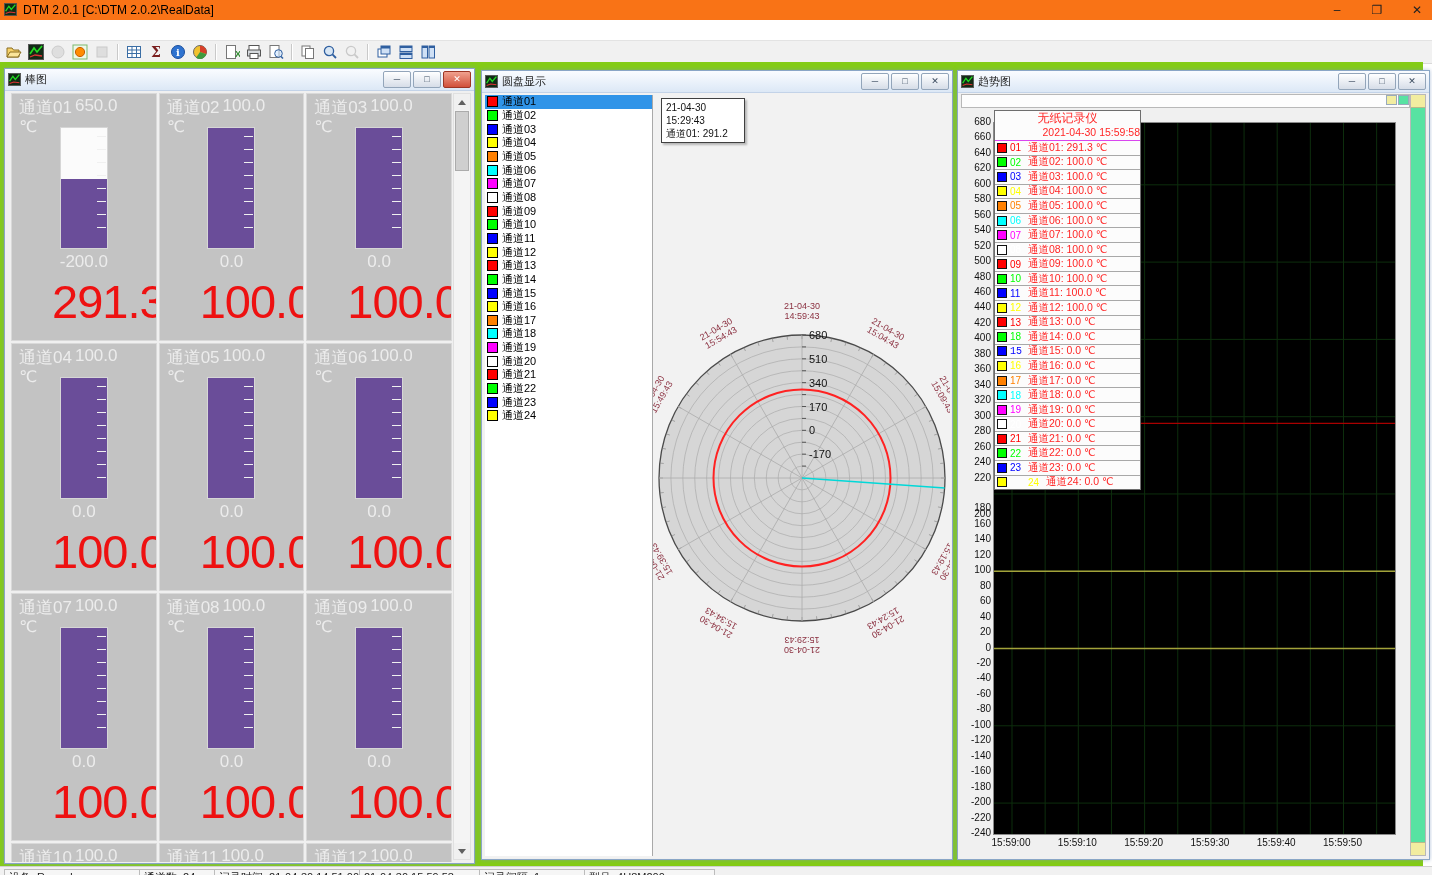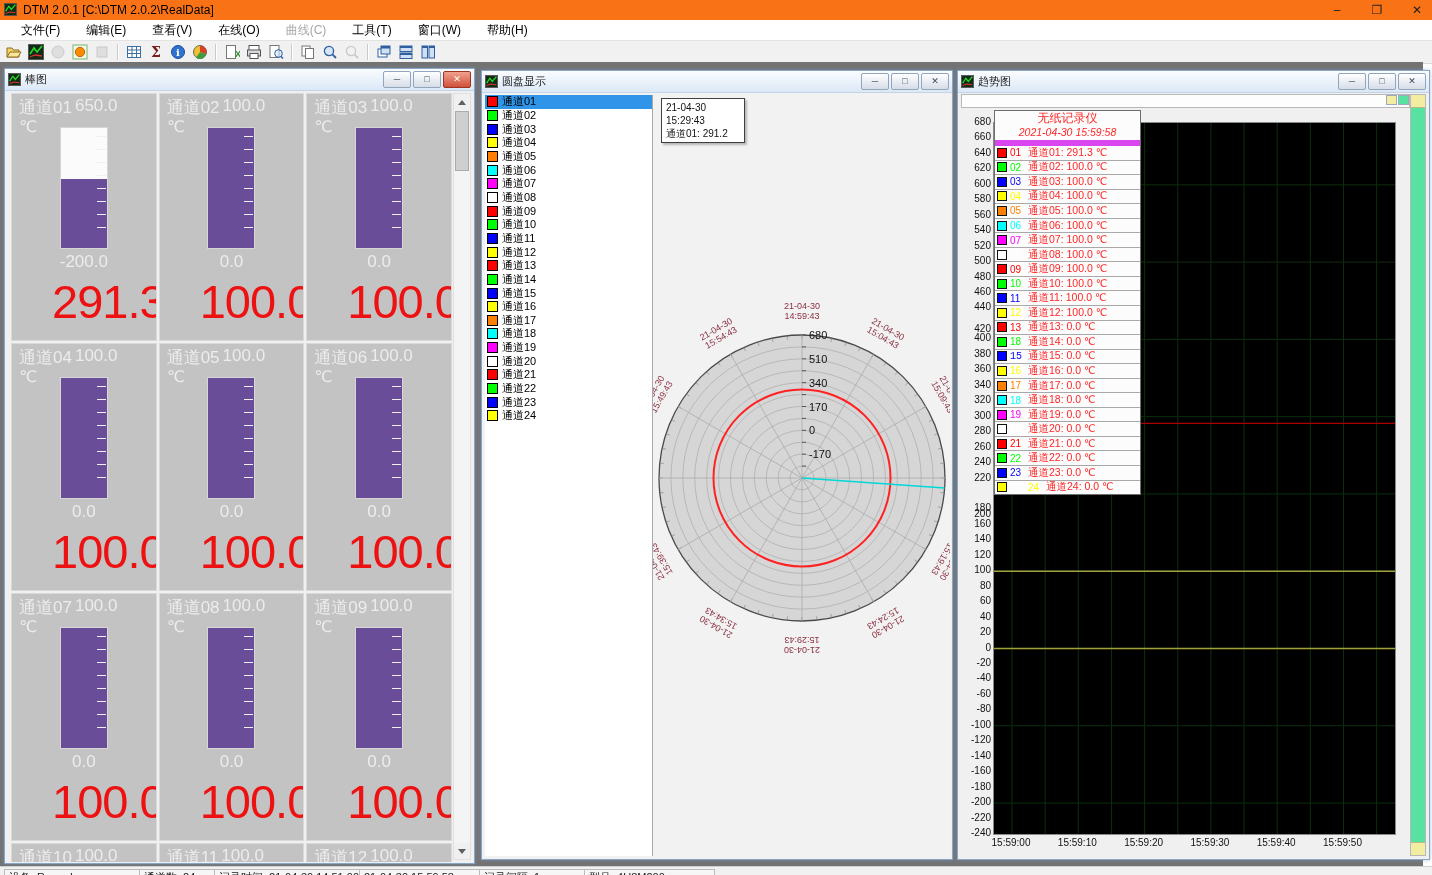--- a/index.html
+++ b/index.html
@@ -13,21 +13,21 @@
   .winbtns{position:absolute;right:6px;top:0;height:20px;display:flex;align-items:center;gap:22px;}
   .winbtns .wb{width:18px;height:16px;display:flex;align-items:center;justify-content:center;color:#222;font-size:12px;cursor:default;}
   .menubar{position:absolute;left:0;top:20px;right:0;height:20px;background:#ffffff;display:flex;align-items:center;padding-left:8px;border-bottom:1px solid #f0f0f0;}
   .menu-item{padding:2px 13px;font-size:12px;color:#000;}
   .menu-item.disabled{color:#a6a6a6;}
   .toolbar{position:absolute;left:0;top:40px;right:0;height:22px;background:#f1f1f1;border-top:1px solid #e3e3e3;border-bottom:1px solid #d9d9d9;display:flex;align-items:center;padding-left:3px;}
   .tbtn{width:20px;height:20px;display:flex;align-items:center;justify-content:center;margin:0 1px;}
   .tbtn.disabled{opacity:.45;filter:grayscale(1);}
   .tsep{width:1px;height:16px;background:#c9c9c9;margin:0 4px;border-right:1px solid #fff;}
   
-  .mdi{position:absolute;left:0;top:62px;right:9px;height:804px;background:#737373;}
+  .mdi{position:absolute;left:0;top:62px;right:9px;height:804px;background:#84cc16;}
   .win{position:absolute;border:1px solid #8aa6c6;background:#f0f0f0;box-shadow:0 0 4px rgba(120,150,190,.55);}
   .win-tb{position:absolute;left:0;top:0;right:0;height:21px;background:linear-gradient(#fafcff,#dce8f6);border-bottom:1px solid #c3d3e8;display:flex;align-items:center;}
   .win-tb .wic{width:13px;height:13px;margin:0 4px 0 3px;display:inline-flex;}
   .win-tb .wt{font-size:11px;color:#1c1c1c;}
   .wctrls{position:absolute;right:3px;top:2px;display:flex;gap:2px;}
   .wcb{width:26px;height:15px;border:1px solid #93a5ba;border-radius:2px;background:linear-gradient(#ffffff,#d6dde8);display:flex;align-items:center;justify-content:center;color:#3c4c60;font-size:9px;line-height:1;}
   .wcb.close-active{background:linear-gradient(#f0a18e,#d1503a);border-color:#9c3524;color:#fff;}
   .win-body{position:absolute;left:1px;right:1px;top:22px;bottom:1px;background:#f0f0f0;overflow:hidden;}
   
   #bar-grid{position:absolute;left:5px;top:2px;right:21px;bottom:0;display:grid;grid-template-columns:repeat(3,1fr);grid-auto-rows:248px;gap:2px;overflow:hidden;}
@@ -61,21 +61,21 @@
   .hs-btn{position:absolute;top:0;width:11px;height:10px;border:1px solid #9ab;box-sizing:border-box;}
   #trend-vscroll{position:absolute;right:2px;top:1px;bottom:2px;width:14px;background:#e8f6ee;border:1px solid #b8b8b8;z-index:4;display:flex;flex-direction:column;}
   .vs-btn{height:12px;background:#f2edA0;background:#f2eda0;border-bottom:1px solid #b9b98a;flex:none;}
   .vs-btn.bot{border-bottom:none;border-top:1px solid #b9b98a;}
   .vs-thumb{flex:1;background:#58e2a2;}
   .ylab{position:absolute;width:31px;text-align:right;font-size:10px;color:#111;}
   #trend-plot{position:absolute;left:34px;top:29px;width:401px;height:711px;background:#000;border:1px solid #8a8a8a;box-sizing:content-box;}
   .xlab{position:absolute;top:744px;width:64px;text-align:center;font-size:10px;color:#111;}
   #legend{position:absolute;left:35px;top:17px;width:147px;background:#fcfcfc;border:1px solid #6e6e6e;z-index:3;box-sizing:border-box;}
   .leg-title{height:15px;text-align:center;color:#ff2626;font-size:12px;line-height:15px;white-space:nowrap;overflow:hidden;}
-  .leg-ts{height:14px;text-align:center;color:#ff2626;font-size:10.5px;line-height:13px;border-bottom:6px solid #d946ef;white-space:nowrap;font-style:italic;}
+  .leg-ts{height:14px;text-align:right;color:#ff2626;font-size:10.5px;line-height:13px;border-bottom:1px solid #d946ef;white-space:nowrap;}
   .leg-row{display:flex;align-items:center;height:13.55px;border-bottom:1px solid #a8a8a8;padding-left:2px;gap:3px;white-space:nowrap;overflow:hidden;}
   .leg-row:last-child{border-bottom:none;}
   .leg-sw{width:10px;height:10px;border:1px solid #111;flex:none;box-sizing:border-box;}
   .leg-num{font-size:10px;width:15px;flex:none;}
   .leg-lab{font-size:10.5px;color:#ff2626;}
   
   .statusbar{position:absolute;left:0;top:866px;right:0;height:20px;background:#f1f1f1;border-top:1px solid #d0d0d0;}
   .sfield{position:absolute;top:2px;height:16px;border:1px solid #bcbcbc;font-size:11px;line-height:15px;padding:0 4px;white-space:nowrap;overflow:hidden;color:#222;background:#f6f6f6;}
 </style>
 </head>
@@ -92,30 +92,20 @@
         </svg>
       </span>
     <span class="title">DTM 2.0.1 [C:\DTM 2.0.2\RealData]</span>
   </div>
   <div class="winbtns">
     <span class="wb">–</span>
     <span class="wb">❐</span>
     <span class="wb">✕</span>
   </div>
 
-  <div class="menubar" id="menubar">
-      <span class="menu-item">文件(F)</span>
-      <span class="menu-item">编辑(E)</span>
-      <span class="menu-item">查看(V)</span>
-      <span class="menu-item">在线(O)</span>
-      <span class="menu-item disabled">曲线(C)</span>
-      <span class="menu-item">工具(T)</span>
-      <span class="menu-item">窗口(W)</span>
-      <span class="menu-item">帮助(H)</span>
-    </div>
 
   <div class="toolbar" id="toolbar">
       <span class="tbtn">
         <svg viewBox="0 0 16 16" width="16" height="16">
           <path d="M1 13 V4 H6 L7.5 6 H13 V13 Z" fill="#f7d26a" stroke="#8a6d1f"></path>
           <path d="M1 13 L4 8 H15 L12 13 Z" fill="#fbe59a" stroke="#8a6d1f"></path>
         </svg>
       </span>
       <span class="tbtn">
         <svg viewBox="0 0 16 16" width="16" height="16">
@@ -673,21 +663,21 @@
             <div class="ylab" style="left: 1px; top: 69.3696px;">620</div>
             <div class="ylab" style="left: 1px; top: 84.8261px;">600</div>
             <div class="ylab" style="left: 1px; top: 100.283px;">580</div>
             <div class="ylab" style="left: 1px; top: 115.739px;">560</div>
             <div class="ylab" style="left: 1px; top: 131.196px;">540</div>
             <div class="ylab" style="left: 1px; top: 146.652px;">520</div>
             <div class="ylab" style="left: 1px; top: 162.109px;">500</div>
             <div class="ylab" style="left: 1px; top: 177.565px;">480</div>
             <div class="ylab" style="left: 1px; top: 193.022px;">460</div>
             <div class="ylab" style="left: 1px; top: 208.478px;">440</div>
-            <div class="ylab" style="left: 1px; top: 223.935px; margin-top: 6px;">420</div>
+            <div class="ylab" style="left: 1px; top: 223.935px;">420</div>
             <div class="ylab" style="left: 1px; top: 239.391px;">400</div>
             <div class="ylab" style="left: 1px; top: 254.848px;">380</div>
             <div class="ylab" style="left: 1px; top: 270.304px;">360</div>
             <div class="ylab" style="left: 1px; top: 285.761px;">340</div>
             <div class="ylab" style="left: 1px; top: 301.217px;">320</div>
             <div class="ylab" style="left: 1px; top: 316.674px;">300</div>
             <div class="ylab" style="left: 1px; top: 332.13px;">280</div>
             <div class="ylab" style="left: 1px; top: 347.587px;">260</div>
             <div class="ylab" style="left: 1px; top: 363.043px;">240</div>
             <div class="ylab" style="left: 1px; top: 378.5px;">220</div>

